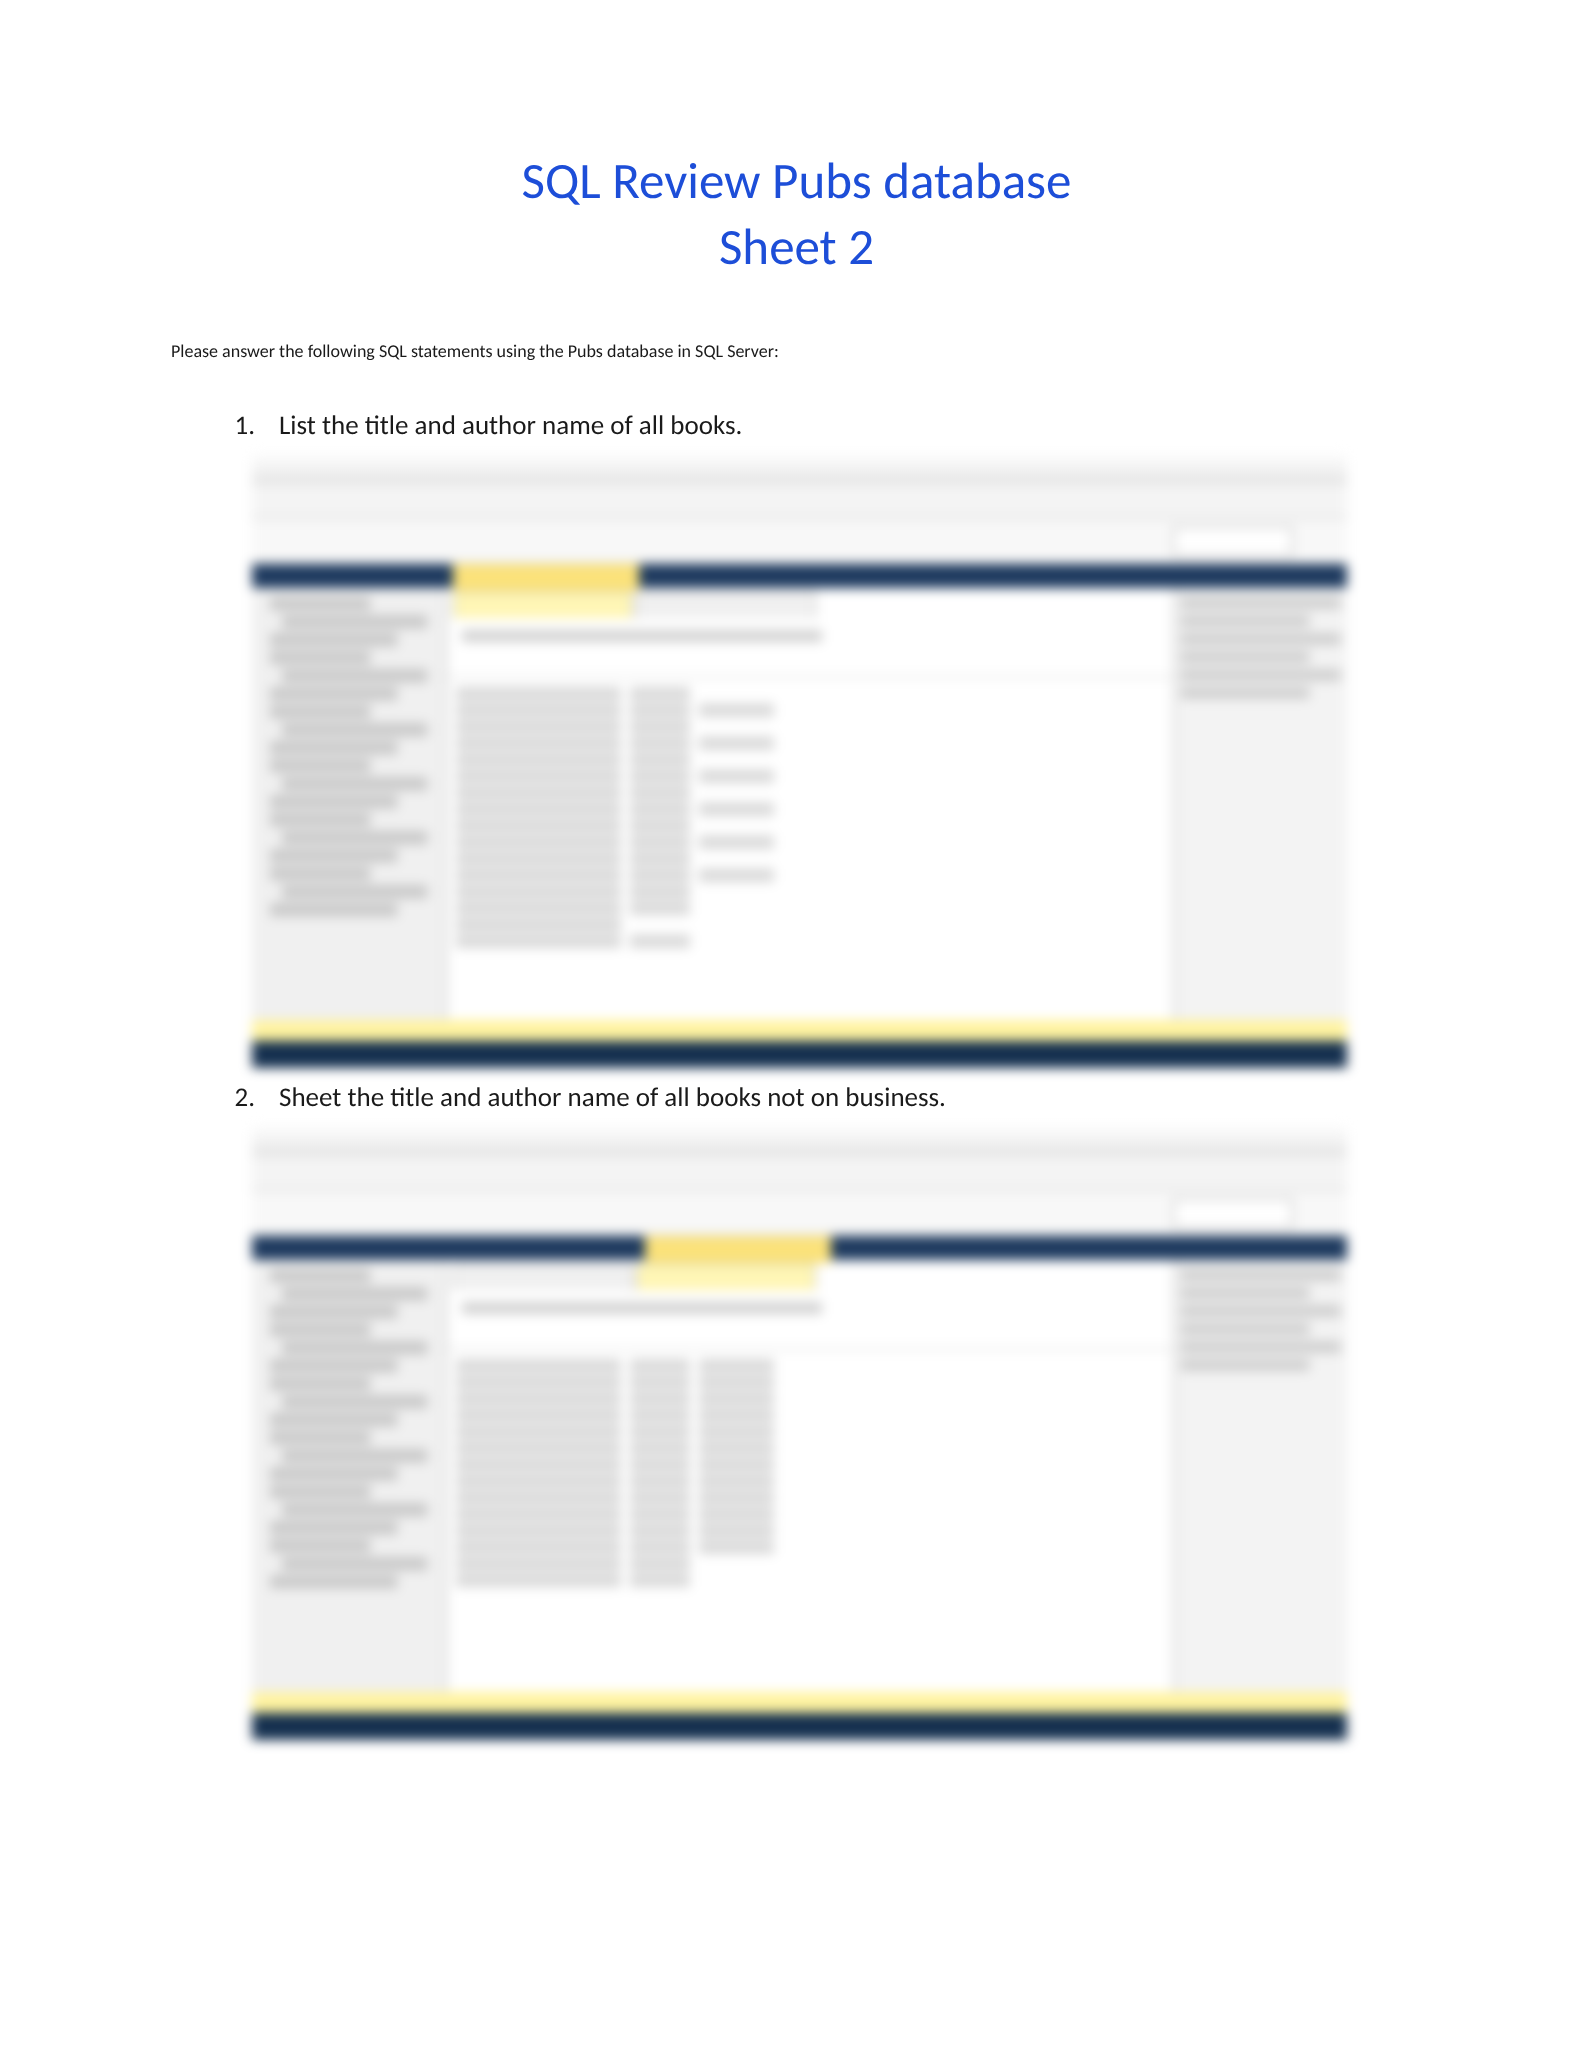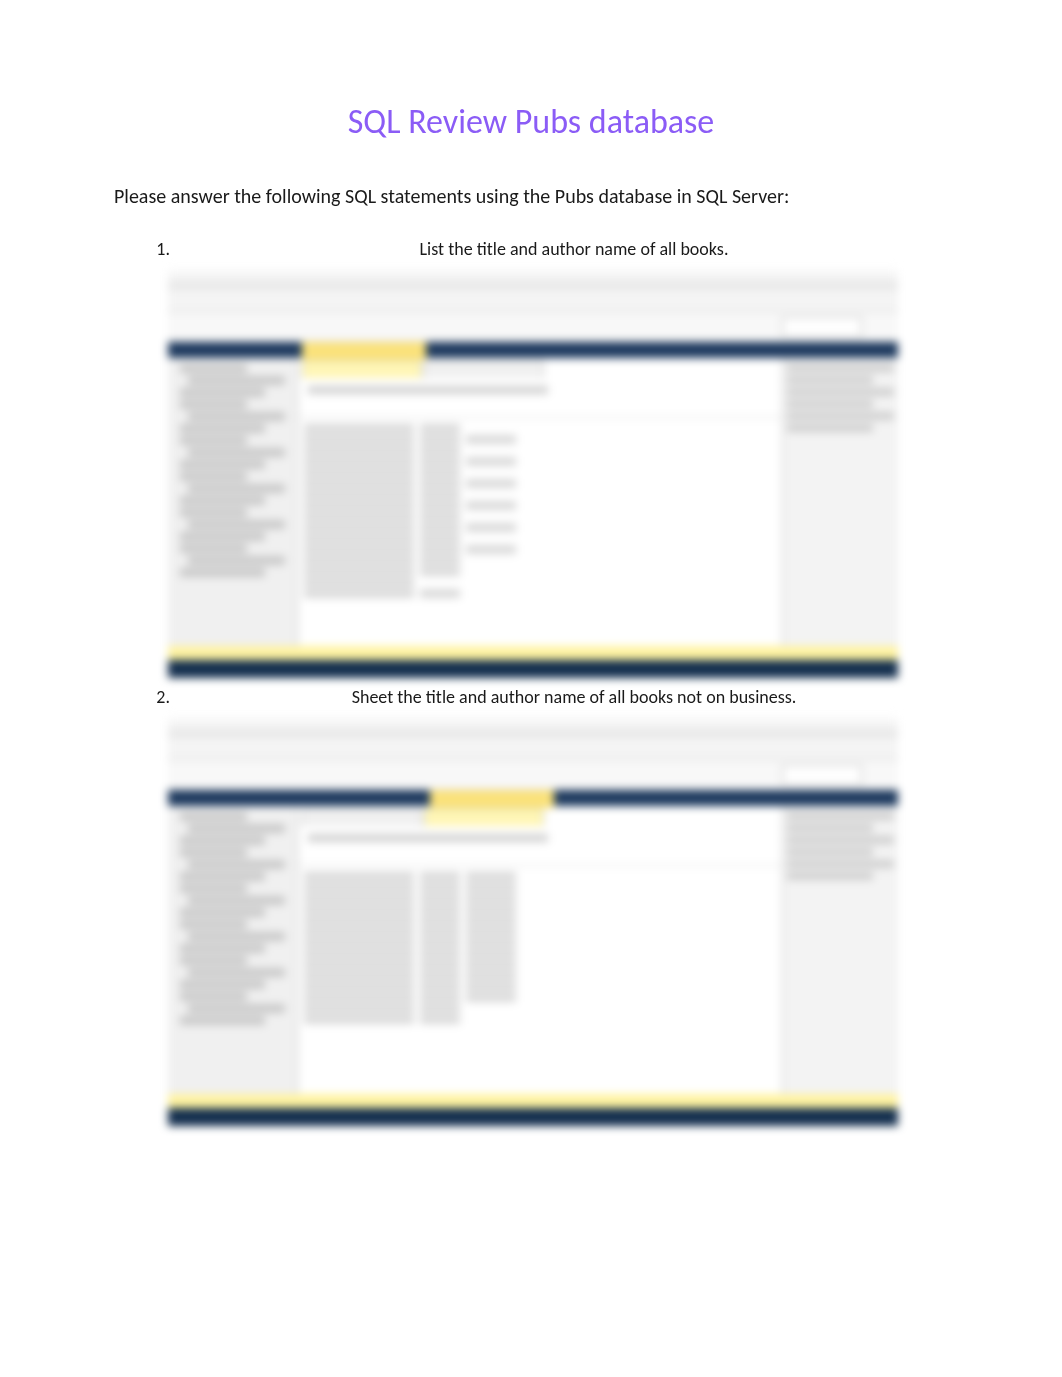--- a/index.html
+++ b/index.html
@@ -19,24 +19,24 @@
       padding: 100px 100px 40px 100px;
     }
     .title-block {
       text-align: center;
       margin-bottom: 40px;
     }
     .title-line {
       font-size: 34px;
       font-weight: 400;
       line-height: 1.3;
-      color: #8b5cf6;
+      color: #1d4ed8;
     }
     .intro {
-      font-size: 20px;
+      font-size: 12px;
       margin-bottom: 30px;
       margin-left: 14px;
     }
     .question-list {
       margin-left: 40px;
     }
     .question-item {
       margin-bottom: 8px;
     }
     .question-row {
@@ -44,21 +44,20 @@
       align-items: baseline;
       font-size: 18px;
     }
     .question-number {
       width: 30px;
       text-align: right;
       margin-right: 16px;
     }
     .question-text {
       flex: 1;
-      text-align: center;
     }
     .screenshot-wrapper {
       margin-left: 28px;
       margin-top: 8px;
       margin-bottom: 6px;
     }
     .ssms-screenshot {
       width: 730px;
       background: #e8e8e8;
       position: relative;
@@ -221,20 +220,21 @@
     .s1 .ssms-tab-highlight { left: 134px; }
     .s2 .ssms-tab-highlight { left: 262px; }
   </style>
 </head>
 <body>
 
 <div class="page-content">
 
   <div class="title-block">
     <div class="title-line">SQL Review Pubs database</div>
+    <div class="title-line">Sheet 2</div>
   </div>
 
   <div class="intro">Please answer the following SQL statements using the Pubs database in SQL Server:</div>
 
   <div class="question-list">
 
     <div class="question-item">
       <div class="question-row">
         <div class="question-number">1.</div>
         <div class="question-text">List the title and author name of all books.</div>

